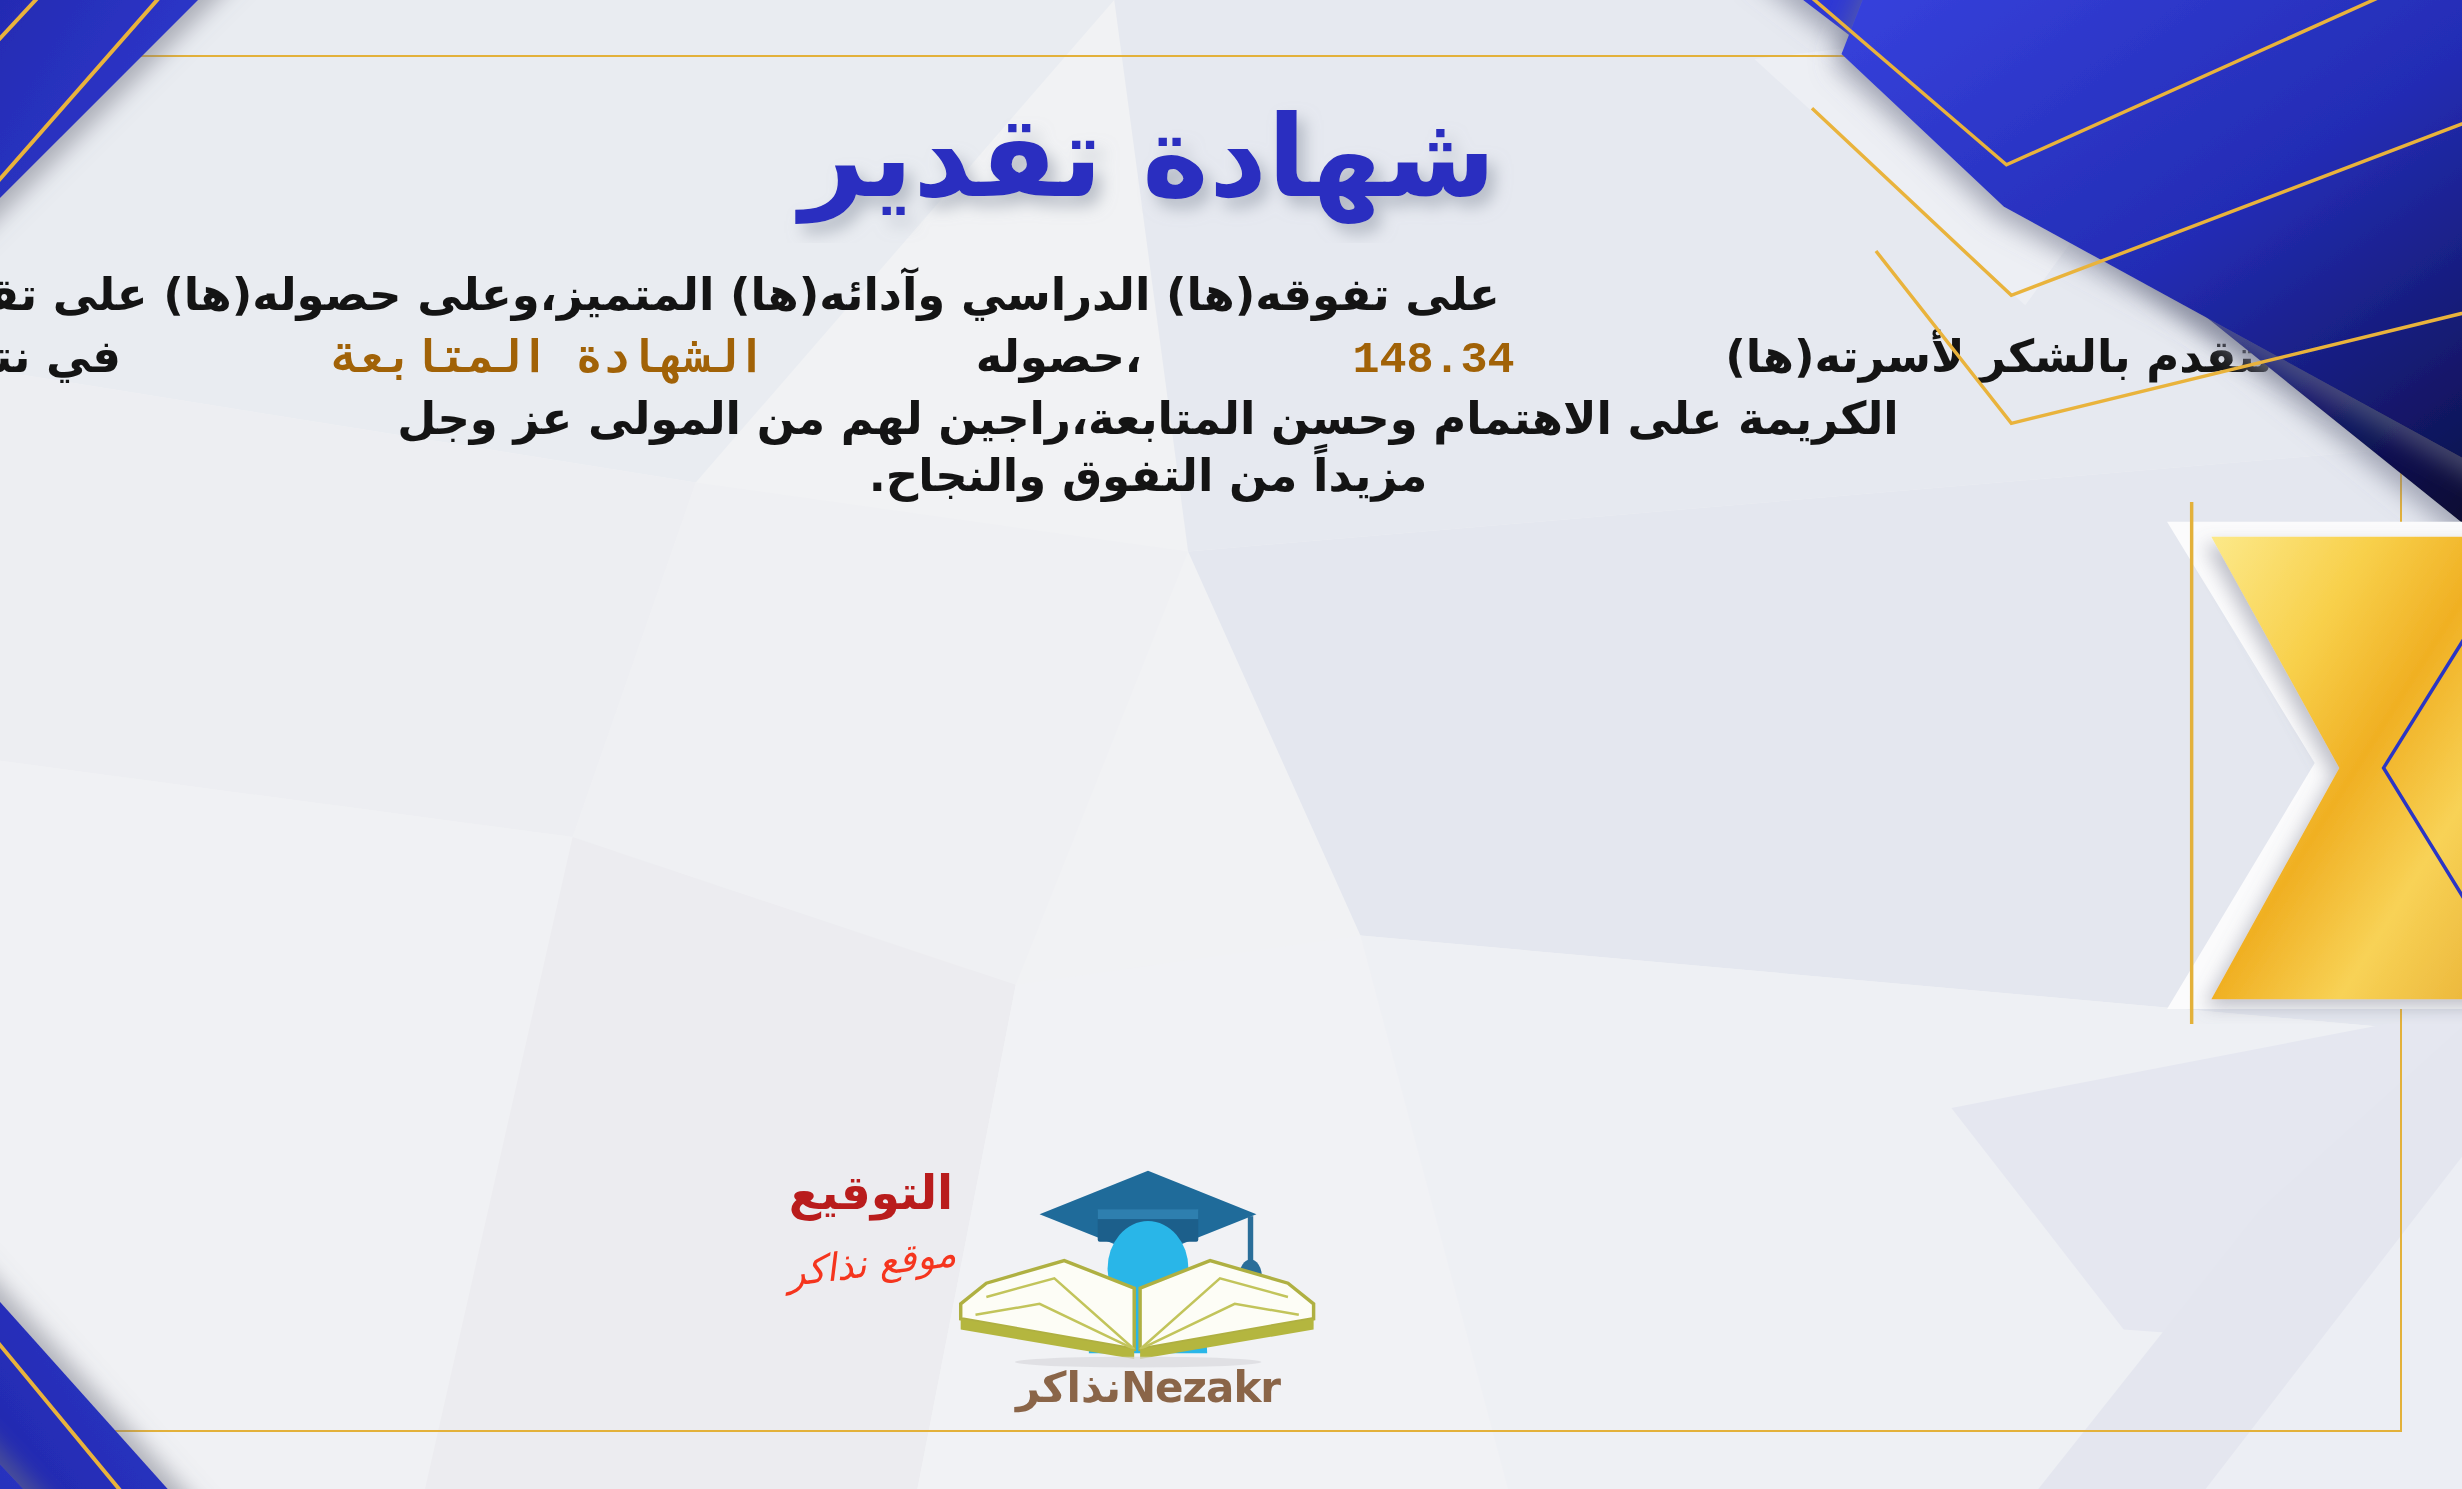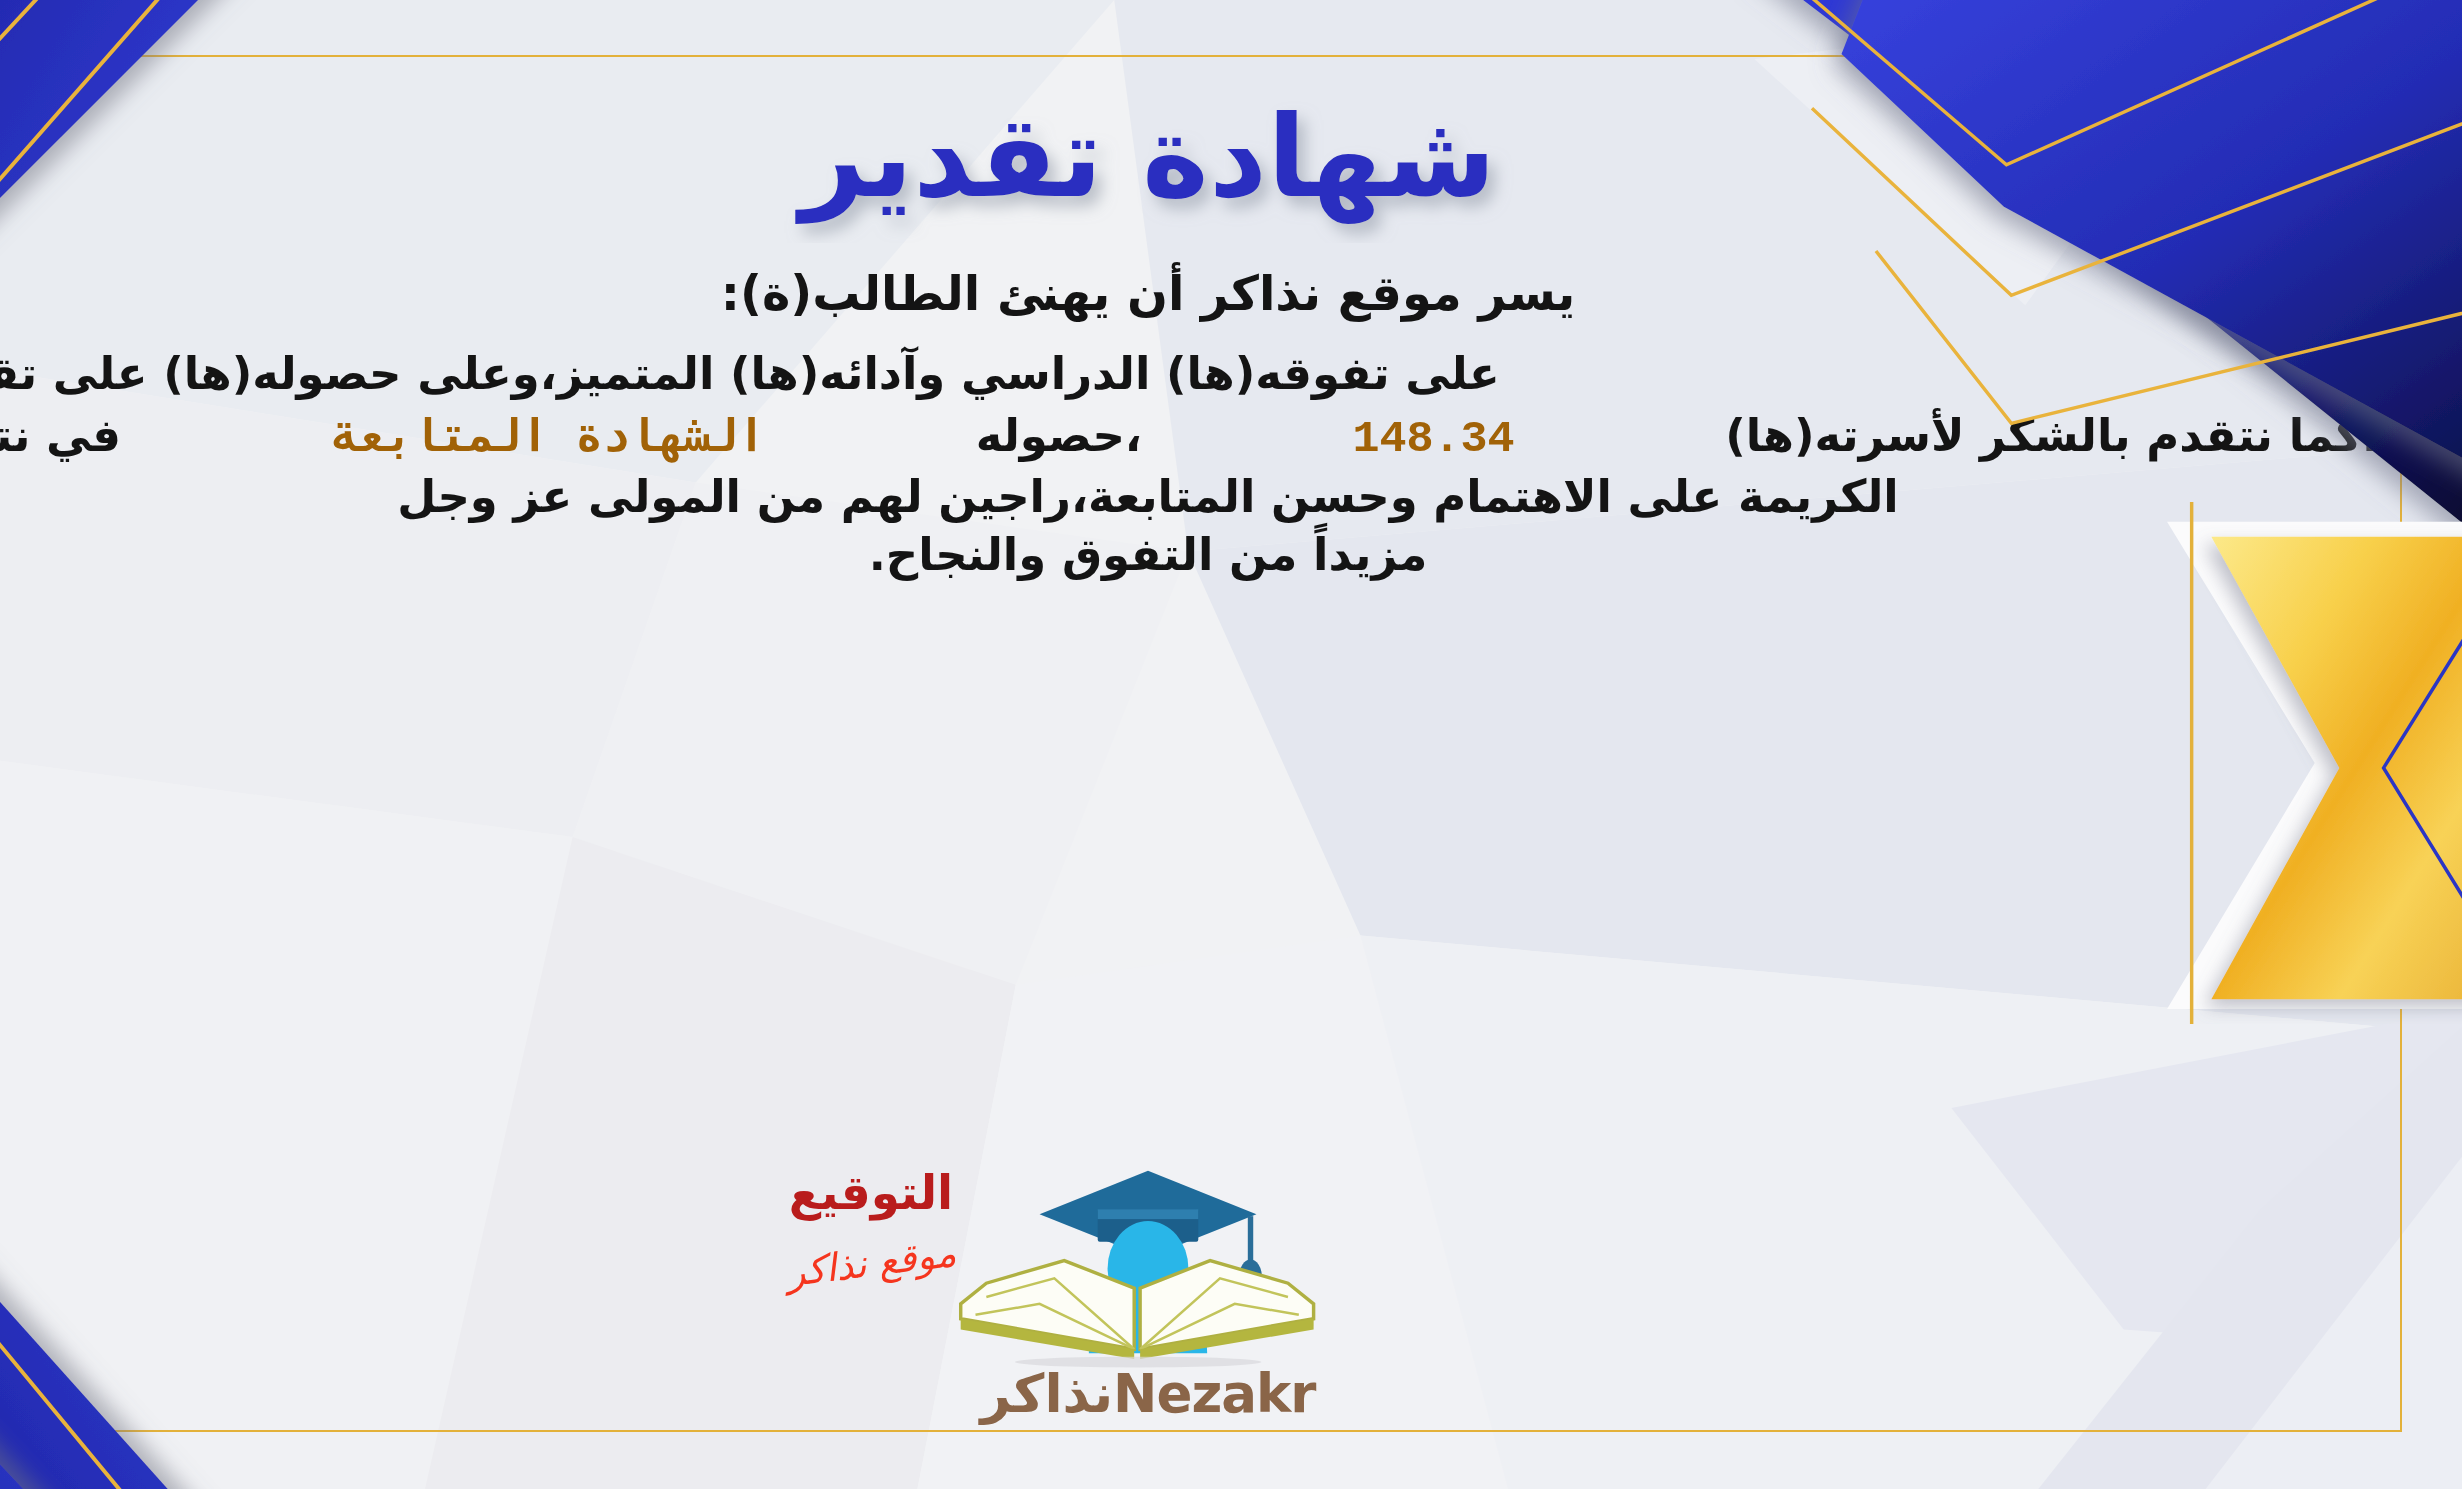--- a/index.html
+++ b/index.html
@@ -122,21 +122,21 @@
   #logo-block{
     position:absolute;
     left:50%;
     transform:translateX(-50%);
     top:-9.8px;
     width:414px;
     text-align:center;
   }
   #logo-name{
     margin-top:-6.9px;
-    font-size:53px;
+    font-size:42px;
     font-weight:bold;
     color:#8A6548;
     letter-spacing:-1px;
     font-family:"DejaVu Sans","Liberation Sans",sans-serif;
   }
 </style>
 </head>
 <body>
 
 <div id="certificate">
@@ -264,21 +264,20 @@
       <svg id="title-svg" width="936" height="163" viewBox="0 0 1900 330">
         <defs>
           <filter id="titleShadow" x="-20%" y="-20%" width="150%" height="160%">
             <feDropShadow dx="16" dy="20" stdDeviation="16" flood-color="#9aa0ae" flood-opacity="0.65"></feDropShadow>
           </filter>
         </defs>
         <text id="cert-title-text" x="950" y="235" text-anchor="middle" filter="url(#titleShadow)">شهادة تقدير</text>
       </svg>
     </div>
 
-    <div id="greeting-line">يسر موقع نذاكر أن يهنئ الطالب(ة):</div>
 
 
     <div id="body-block">
 
       <div class="body-line line-just">
         <span class="seg">على تفوقه(ها) الدراسي وآدائه(ها) المتميز،وعلى حصوله(ها) على تقدير</span>
         <span class="seg red">جيد</span>
       </div>
 
       <div class="body-line line-just">

